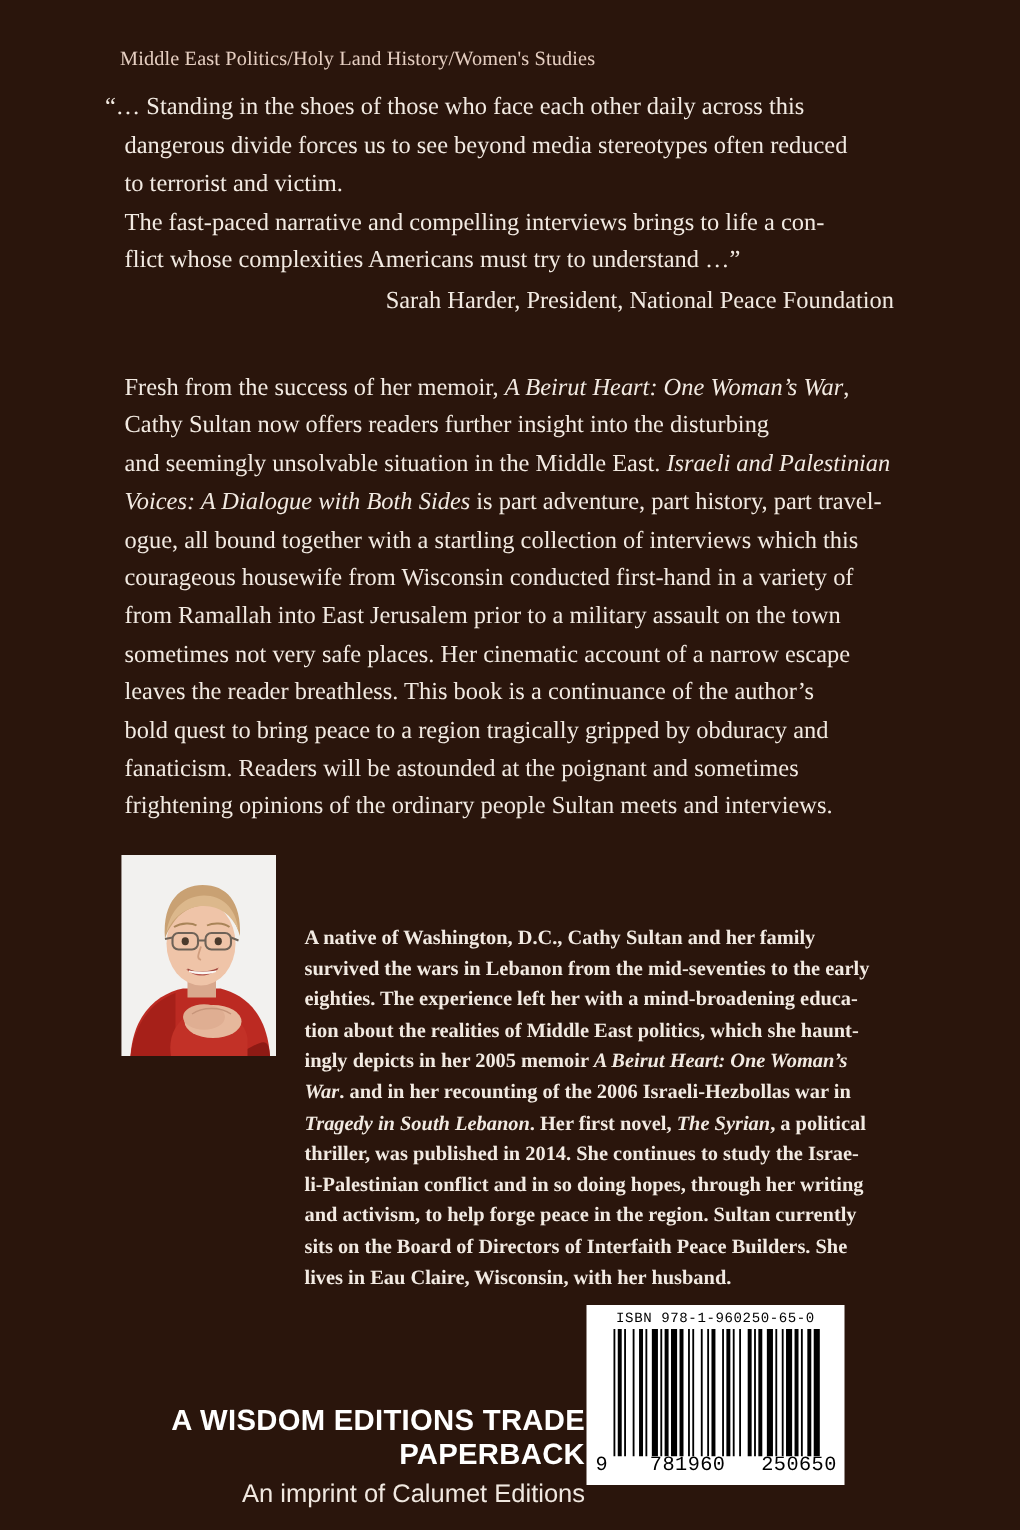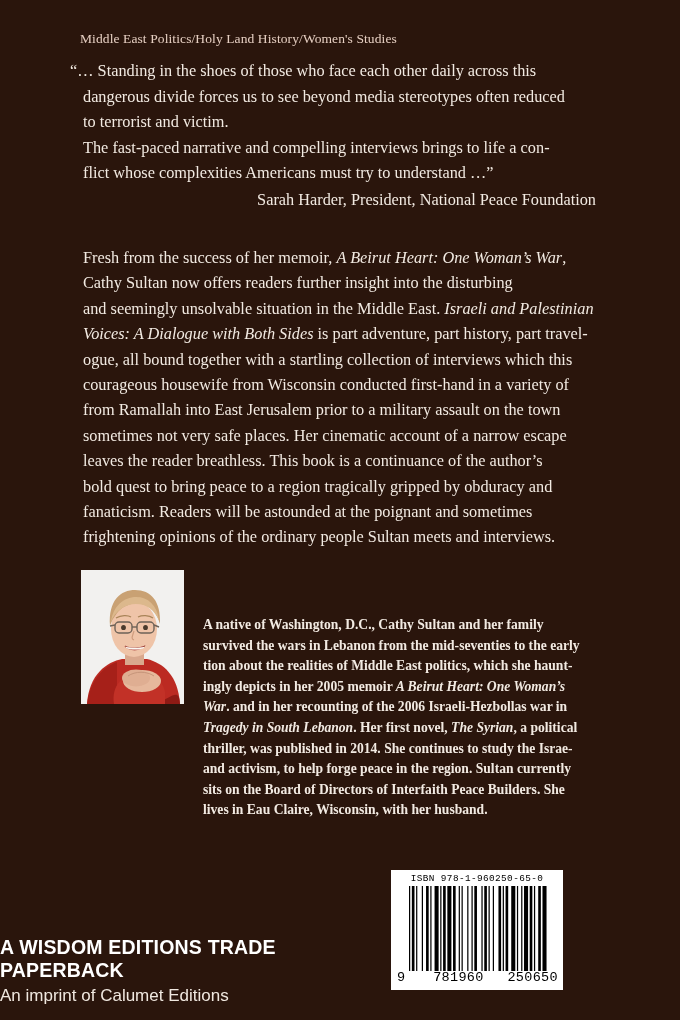--- a/index.html
+++ b/index.html
@@ -112,21 +112,21 @@
     display: block;
     white-space: nowrap;
   }
 
   
   .publisher {
     position: absolute;
     left: 0;
     top: 936px;
     width: 390px;
-    text-align: left;
+    text-align: right;
     font-family: "Liberation Sans", "DejaVu Sans", sans-serif;
   }
   .publisher-main {
     display: block;
     font-size: 19.5px;
     font-weight: bold;
     letter-spacing: 0.2px;
     color: #ffffff;
   }
   .publisher-sub {
@@ -246,25 +246,27 @@
 
       <path d="M43 76 C49 82 59 82 65 75 C59 78 49 79 43 76 Z" fill="#b4554c"></path>
       <path d="M44 76 C50 79 58 79 64 76" stroke="#9c463e" stroke-width="0.9" fill="none"></path>
       <path d="M45 77 C50 78 58 78 63 77 L63 78 C58 80 50 80 45 78 Z" fill="#fbf7f3"></path>
     </svg>
   </div>
 
   <div class="bio">
       <span class="bline"><span>A native of Washington, D.C., Cathy Sultan and her family</span></span>
       <span class="bline"><span>survived the wars in Lebanon from the mid-seventies to the early</span></span>
+      <span class="bline"><span>eighties. The experience  left her with a mind-broadening educa-</span></span>
       <span class="bline"><span>tion about the realities of Middle East politics, which she haunt-</span></span>
       <span class="bline"><span>ingly depicts in her 2005 memoir </span><i>A Beirut Heart: One Woman’s</i></span>
       <span class="bline"><i>War</i><span>. and in her recounting of the 2006 Israeli-Hezbollas war in</span></span>
       <span class="bline"><i>Tragedy in South Lebanon</i><span>. Her first novel, </span><i>The Syrian</i><span>, a political</span></span>
       <span class="bline"><span>thriller, was published in 2014. She continues to study the Israe-</span></span>
+      <span class="bline"><span>li-Palestinian conflict and in so doing hopes, through her writing</span></span>
       <span class="bline"><span>and activism, to help forge peace in the region. Sultan currently</span></span>
       <span class="bline"><span>sits on the Board of Directors of Interfaith Peace Builders. She</span></span>
       <span class="bline"><span>lives in Eau Claire, Wisconsin, with her husband.</span></span>
     </div>
 
   <div class="publisher">
     <span class="publisher-main">A WISDOM EDITIONS TRADE PAPERBACK</span>
     <span class="publisher-sub">An imprint of Calumet Editions</span>
   </div>
 

